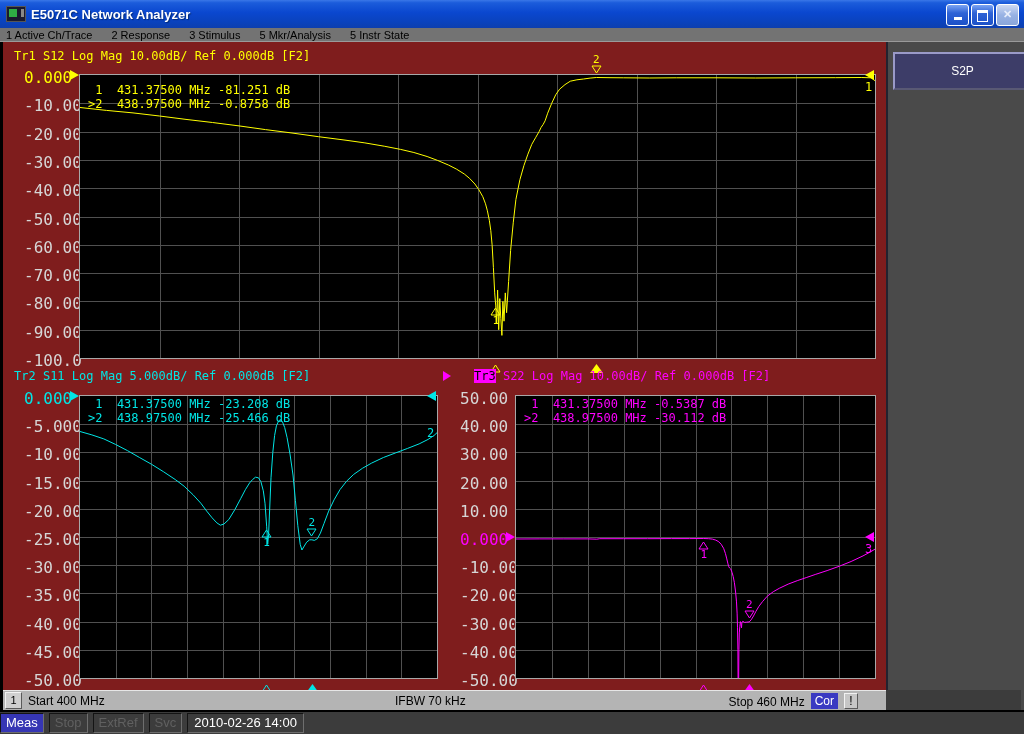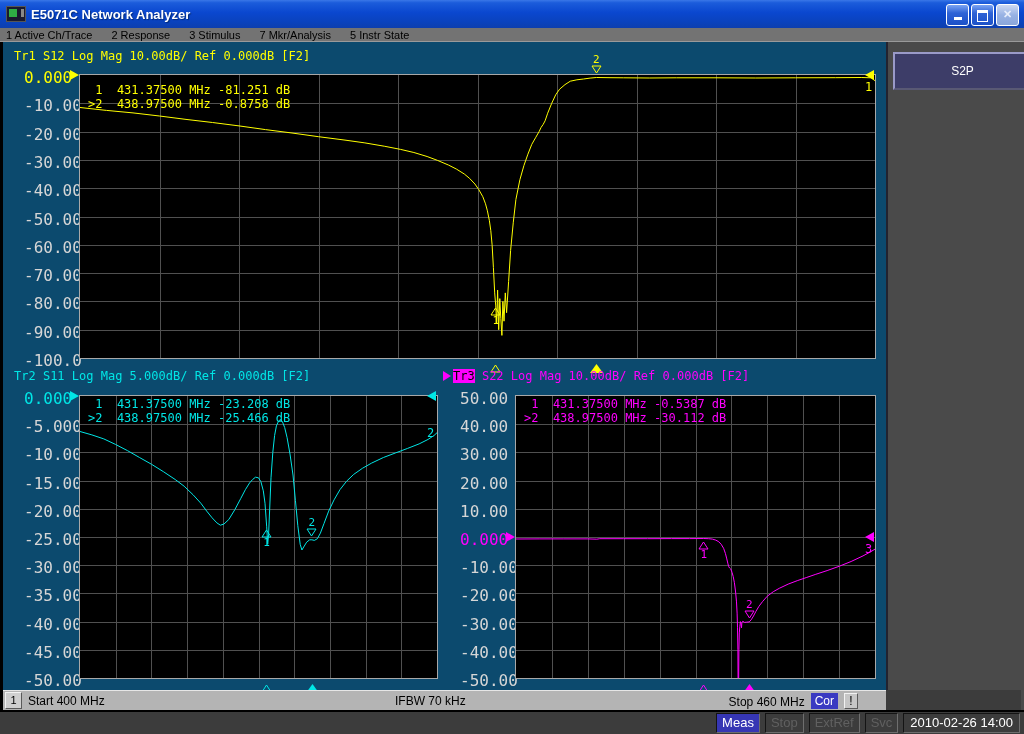--- a/index.html
+++ b/index.html
@@ -23,24 +23,24 @@
   .winbtn.close{background:linear-gradient(180deg,#cdd9f2 0%,#98b2e4 50%,#8aa6da 100%);color:#e8eefb;}
   .glyph-min{display:block;margin:12px auto 0;width:8px;height:3px;background:#fff;}
   .glyph-restore{display:block;margin:5px auto 0;width:9px;height:8px;border:1px solid #fff;border-top:3px solid #fff;}
 
   
   .menubar{left:0;top:28px;width:1024px;height:14px;background:#737373;display:flex;align-items:center;
     font-size:11px;color:#000;border-bottom:1px solid #9a9a9a;box-sizing:border-box;}
   .menu-item{padding:0 13px 0 6px;white-space:nowrap;}
 
   
-  .screen{left:3px;top:42px;width:883px;height:648px;background:#0c4a6e;}
+  .screen{left:3px;top:42px;width:883px;height:648px;background:#7f1d1d;}
   .mono{font-family:"DejaVu Sans Mono","Liberation Mono",monospace;}
   .chart-title{font-size:12px;white-space:pre;}
-  .tr-inv{background:#ff00ff;color:#000;}
+  .tr-inv{background:#ff00ff;color:#000;margin-left:21px;}
   .tr-ind{display:inline-block;width:0;height:0;border-left:8px solid #ff00ff;
     border-top:5px solid transparent;border-bottom:5px solid transparent;margin-right:2px;vertical-align:-1px;}
   .plotbox{border:1px solid #a8a8a8;background:#000;box-sizing:content-box;}
   .ylab{font-size:16px;text-align:center;white-space:pre;}
   .readout{font-size:12px;line-height:14px;white-space:pre;}
   .mknum{font-size:11px;line-height:10px;text-align:center;}
   .mkcol{display:flex;flex-direction:column;align-items:center;width:12px;}
   .tri-r{width:0;height:0;border-left:9px solid;border-top:5px solid transparent!important;border-bottom:5px solid transparent!important;}
   .tri-l{width:0;height:0;border-right:9px solid;border-top:5px solid transparent!important;border-bottom:5px solid transparent!important;}
   .edge-num{font-size:12px;}
@@ -61,21 +61,21 @@
     border-color:#f2f2f2 #5a5a5a #5a5a5a #f2f2f2;text-align:center;line-height:14px;font-size:11px;}
   .sb-ifbw{position:absolute;left:392px;}
   .sb-right{position:absolute;right:28px;display:flex;align-items:flex-end;gap:6px;}
   .corbox{background:#3a3ac2;color:#fff;padding:0 4px;height:16px;line-height:16px;}
   .warnbox{background:#c6c6c6;border:1px solid;border-color:#f2f2f2 #5a5a5a #5a5a5a #f2f2f2;
     width:12px;height:14px;line-height:14px;text-align:center;}
 
   
   .sep{left:3px;top:710px;width:1018px;height:2px;background:#000;}
   .instrbar{left:0px;top:712px;width:1024px;height:22px;background:#3c3c3c;
-    display:flex;align-items:center;justify-content:flex-end;gap:5px;padding-right:4px;box-sizing:border-box;
+    display:flex;align-items:center;justify-content:flex-start;gap:5px;padding-right:4px;box-sizing:border-box;
     font-size:13px;}
   .ibox{padding:0 5px;height:18px;line-height:17px;border:1px solid;border-color:#141414 #6e6e6e #6e6e6e #141414;}
   .ibox.active{background:#3636b4;color:#fff;}
   .ibox.disabled{color:#606060;}
   .datebox{padding:0 6px;height:18px;line-height:17px;color:#fff;border:1px solid;
     border-color:#141414 #6e6e6e #6e6e6e #141414;}
 </style>
 </head>
 <body>
 
@@ -92,21 +92,21 @@
           <span class="glyph-restore"></span>
         </div>
       <div class="winbtn close">✕</div>
     </div>
   </div>
 
   <div class="abs menubar">
     <span class="menu-item">1 Active Ch/Trace</span>
     <span class="menu-item">2 Response</span>
     <span class="menu-item">3 Stimulus</span>
-    <span class="menu-item">7 Mkr/Analysis</span>
+    <span class="menu-item">5 Mkr/Analysis</span>
     <span class="menu-item">5 Instr State</span>
   </div>
 
   <div class="abs screen">
     <div class="abs" id="chart0">
         <div class="chart-title mono" style="position: absolute; left: 11px; top: 7px; color: rgb(255, 255, 0);"><span>Tr1</span><span> S12 Log Mag 10.00dB/ Ref 0.000dB [F2]</span></div>
         <div style="position: absolute; left: 21px; top: 33px; width: 48px;">
           <div class="ylab mono" style="position: absolute; left: 0px; top: -7px; width: 48px; color: rgb(255, 255, 0);">0.000</div>
           <div class="ylab mono" style="position: absolute; left: 0px; top: 21.3px; width: 48px; color: rgb(214, 214, 214);">-10.00</div>
           <div class="ylab mono" style="position: absolute; left: 0px; top: 49.6px; width: 48px; color: rgb(214, 214, 214);">-20.00</div>

